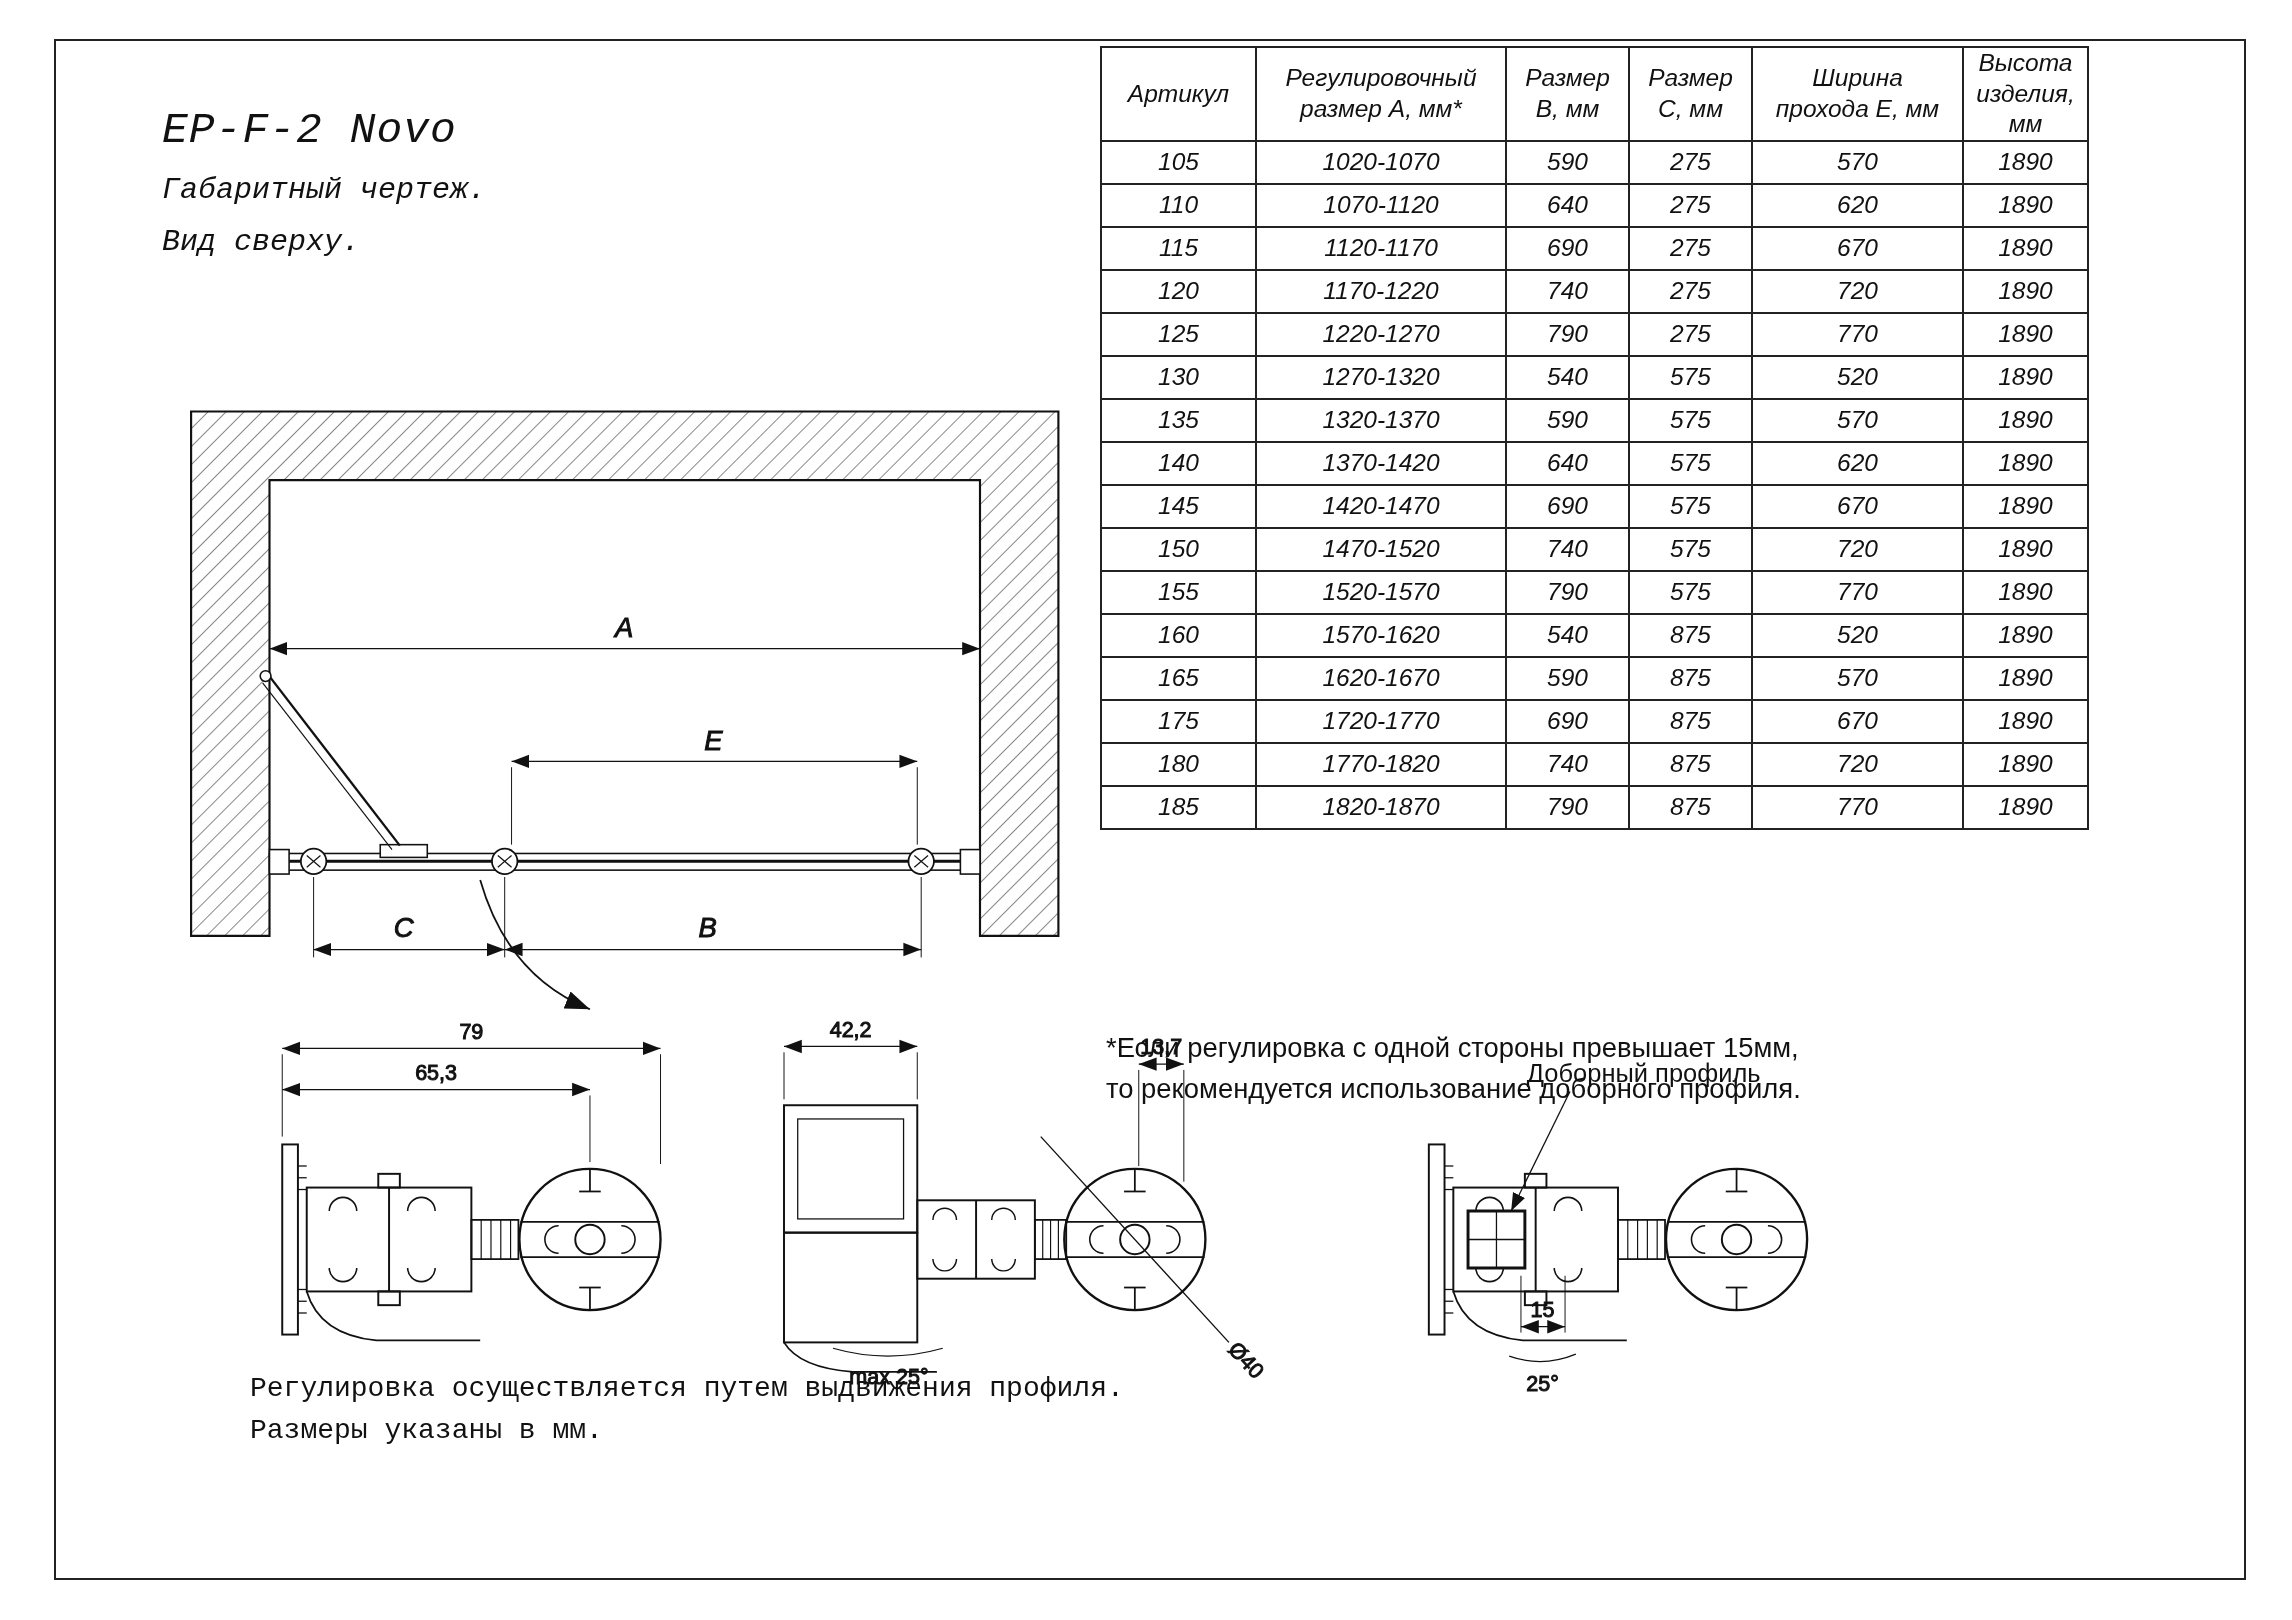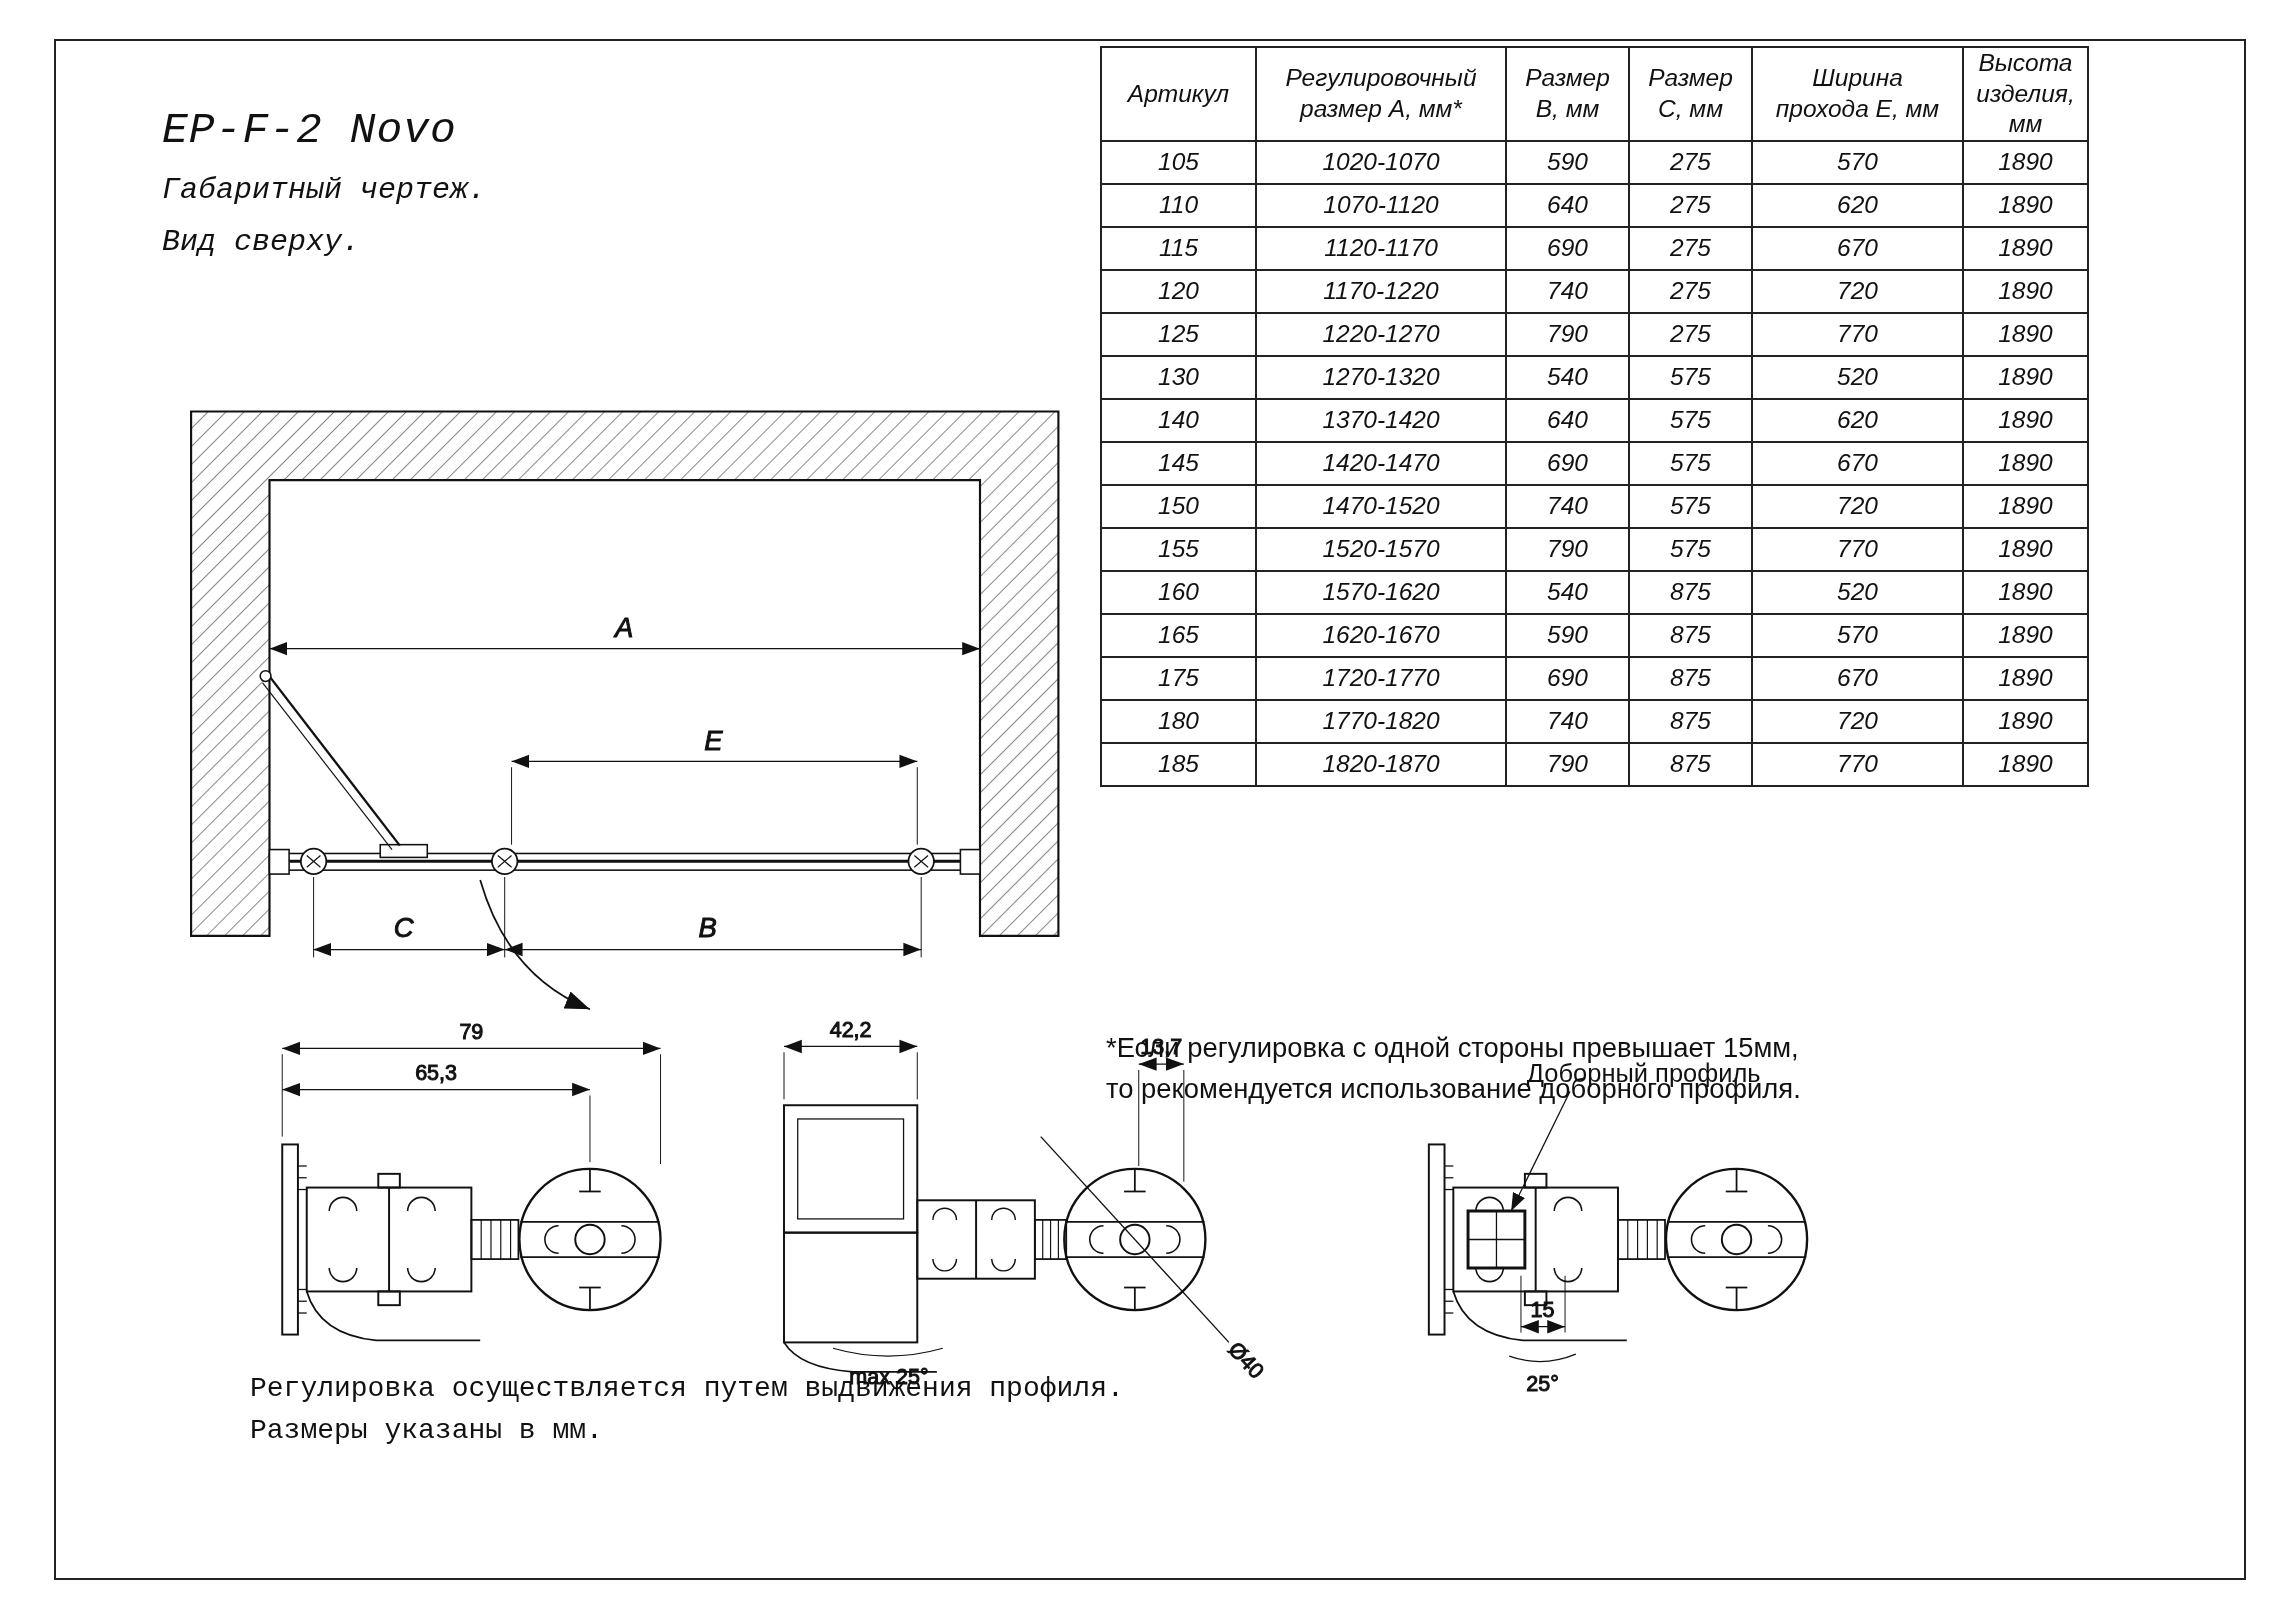--- a/index.html
+++ b/index.html
@@ -321,20 +321,28 @@
       </tr>
       <tr>
         <td>130</td>
         <td>1270-1320</td>
         <td>540</td>
         <td>575</td>
         <td>520</td>
         <td>1890</td>
       </tr>
       <tr>
+        <td>135</td>
+        <td>1320-1370</td>
+        <td>590</td>
+        <td>575</td>
+        <td>570</td>
+        <td>1890</td>
+      </tr>
+      <tr>
         <td>140</td>
         <td>1370-1420</td>
         <td>640</td>
         <td>575</td>
         <td>620</td>
         <td>1890</td>
       </tr>
       <tr>
         <td>145</td>
         <td>1420-1470</td>

